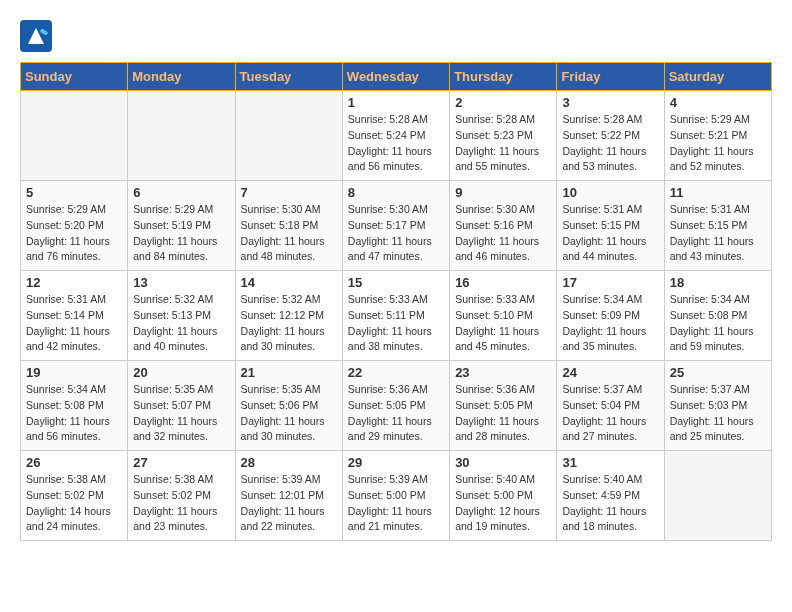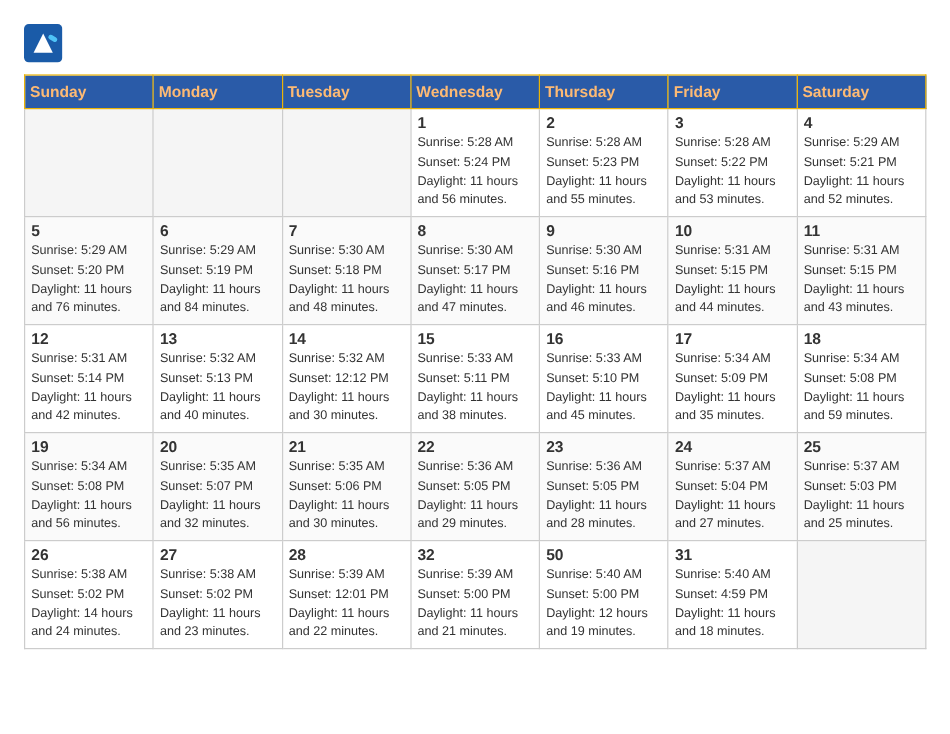--- a/index.html
+++ b/index.html
@@ -340,29 +340,29 @@
         </td>
         <td>
           <span class="day-num">28</span>
         <div class="cell-info">
           <span>Sunrise: 5:39 AM</span><br>
           <span>Sunset: 12:01 PM</span><br>
           <span>Daylight: 11 hours and 22 minutes.</span>
         </div>
         </td>
         <td>
-          <span class="day-num">32</span>
+          <span class="day-num">29</span>
         <div class="cell-info">
           <span>Sunrise: 5:39 AM</span><br>
           <span>Sunset: 5:00 PM</span><br>
           <span>Daylight: 11 hours and 21 minutes.</span>
         </div>
         </td>
         <td>
-          <span class="day-num">50</span>
+          <span class="day-num">30</span>
         <div class="cell-info">
           <span>Sunrise: 5:40 AM</span><br>
           <span>Sunset: 5:00 PM</span><br>
           <span>Daylight: 12 hours and 19 minutes.</span>
         </div>
         </td>
         <td>
           <span class="day-num">31</span>
         <div class="cell-info">
           <span>Sunrise: 5:40 AM</span><br>

